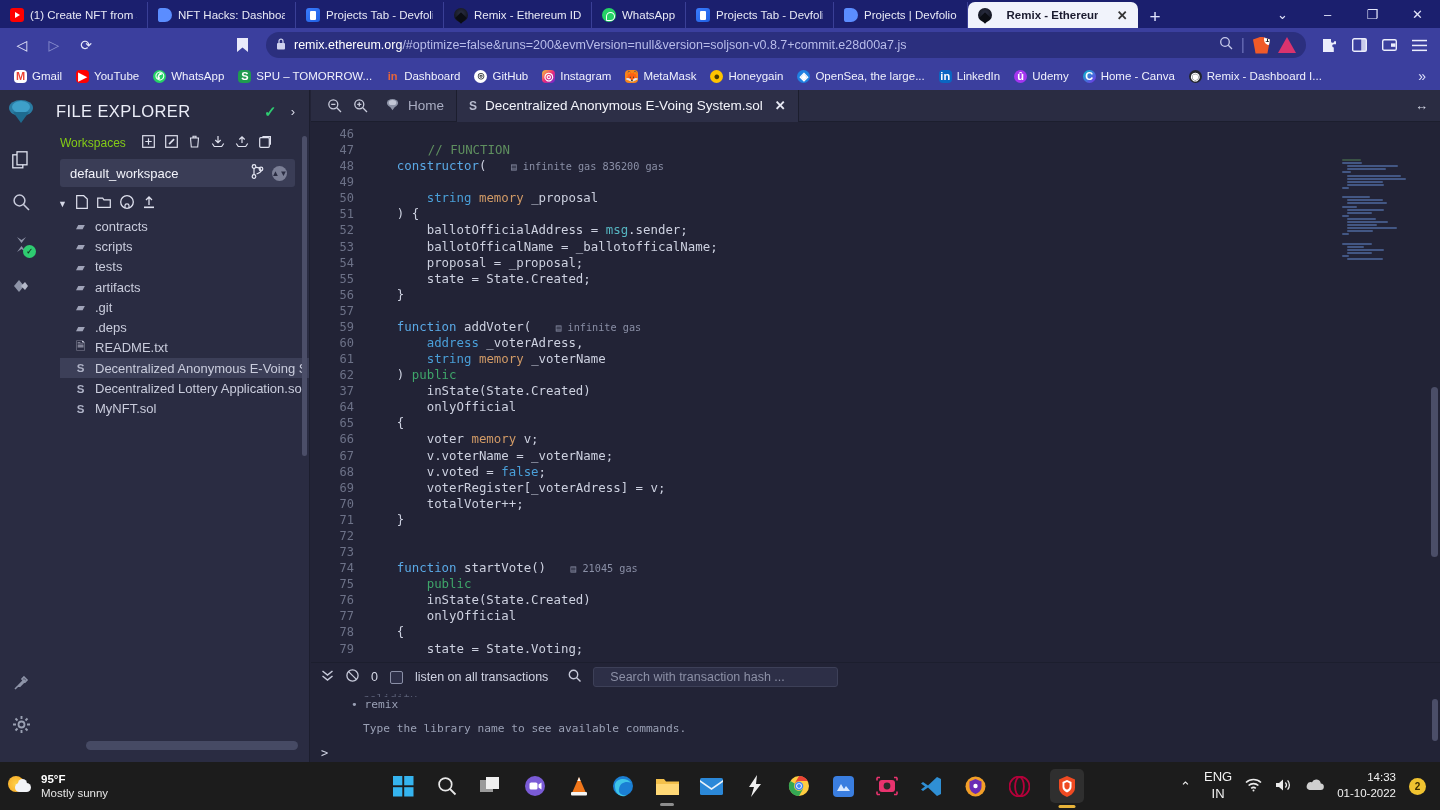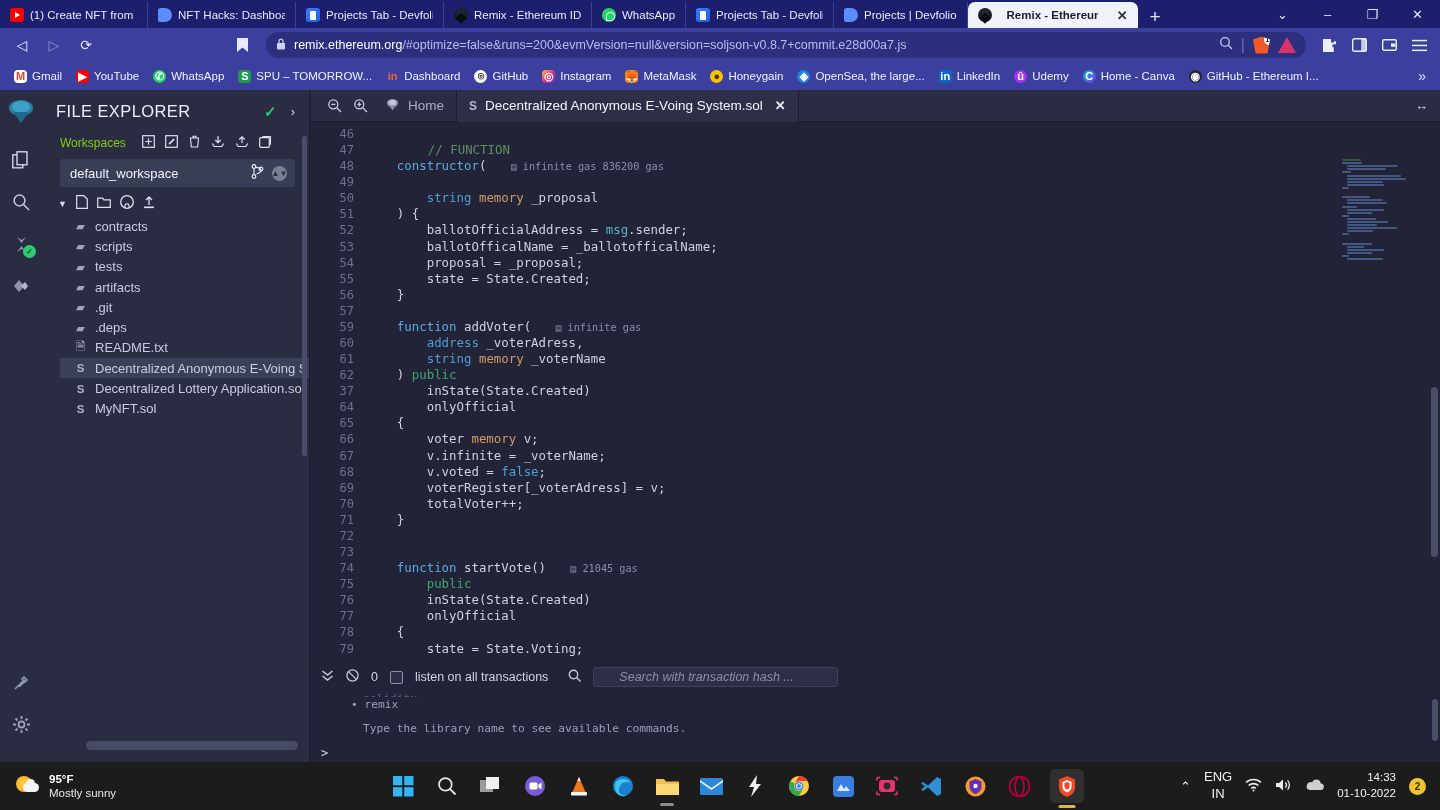--- a/index.html
+++ b/index.html
@@ -185,35 +185,35 @@
   .terminal { position: absolute; left: 311px; bottom: 0; right: 0; height: 100px;
       background: #222336; border-top: 1px solid #1c1e2e; }
   .term-bar { display: flex; align-items: center; height: 28px; padding: 0 10px; gap: 12px;
       color: #c7cada; font-size: 12.5px; }
   .term-ic { font-size: 13px; color: #c7cada; }
   .term-count { font-size: 12.5px; color: #d6d9e7; }
   .term-check { width: 13px; height: 13px; border: 1.5px solid #8a8fa6; border-radius: 2px;
       background: #2d2f47; }
   .term-label { font-size: 12.5px; color: #cfd2e2; }
   .term-search { width: 245px; height: 20px; background: #2d2f47; border: 1px solid #3d4058;
-      border-radius: 3px; color: #8c90a6; font-size: 12.5px; padding: 0 25px;
-      display: flex; align-items: center; font-style: italic; }
+      border-radius: 3px; color: #8c90a6; font-size: 12.5px; padding: 0 16px;
+      display: flex; align-items: center; }
   .term-body { font-family: "DejaVu Sans Mono", "Liberation Mono", monospace;
       font-size: 11.2px; color: #9aa0b5; padding: 0 10px; line-height: 15px; }
   .term-body .bullet { padding-left: 30px; }
   .term-body .clipped { padding-left: 42px; color: #5a5f76; height: 6px; overflow: hidden; }
   .term-prompt { color: #cfd2e2; padding: 10px 0 0 10px; font-size: 12px;
       font-family: "DejaVu Sans Mono", monospace; }
   .term-vscroll { position: absolute; right: 2px; top: 36px; width: 6px; height: 42px;
       background: #4b4e68; border-radius: 3px; }
 
   
   .taskbar { position: absolute; left: 0; bottom: 0; width: 1440px; height: 48px;
       background: #1c1c1c; display: flex; align-items: center; }
-  .weather { display: flex; align-items: center; gap: 9px; padding-left: 16px; width: 390px; }
+  .weather { display: flex; align-items: center; gap: 9px; padding-left: 8px; width: 390px; }
   .weather-ic { width: 24px; height: 22px; position: relative; }
   .sun { position: absolute; left: 0; top: 1px; width: 16px; height: 16px;
       background: radial-gradient(circle,#ffd24a,#f5a623); border-radius: 50%; }
   .cloud { position: absolute; left: 7px; top: 8px; width: 16px; height: 9px;
       background: #f2f4f8; border-radius: 8px; }
   .cloud::before { content:""; position:absolute; left:3px; top:-4px; width:9px;height:9px;
       background:#f2f4f8; border-radius:50%; }
   .weather-text { line-height: 1.25; }
   .weather-temp { font-size: 11.5px; color: #fff; font-weight: bold; }
   .weather-desc { font-size: 11.5px; color: #e6e6e6; }
@@ -393,21 +393,21 @@
     <div class="bm">
         <span class="bmi sq" style="background:#a435f0;border-radius:50%">û</span>
         <span>Udemy</span>
       </div>
     <div class="bm">
         <span class="bmi sq" style="background:linear-gradient(135deg,#00c4cc,#7d2ae8);border-radius:50%">C</span>
         <span>Home - Canva</span>
       </div>
     <div class="bm">
         <span class="bmi sq" style="background:#23252f;border-radius:50%">◉</span>
-        <span>GitHub - Ethereum I...</span>
+        <span>Remix - Dashboard I...</span>
       </div>
     <div class="bm-overflow">»</div>
   </div>
 
   <div class="remix">
 
     <div class="remix-iconbar">
       <div class="logo-remix">
         <svg width="32" height="32" viewBox="0 0 32 32">
           <ellipse cx="16" cy="12" rx="12" ry="8" fill="#2a7ca3"></ellipse>
@@ -639,21 +639,21 @@
             <div class="cl"><span class="ln">56</span><span><span class="code">    }</span></span></div>
             <div class="cl"><span class="ln">57</span><span></span></div>
             <div class="cl"><span class="ln">59</span><span><span class="code">    </span><span class="fn">function</span><span class="code"> addVoter(</span><span class="gas">    <span class="gas-ic">▤</span> infinite gas</span></span></div>
             <div class="cl"><span class="ln">60</span><span><span class="code">        </span><span class="kw">address</span><span class="code"> _voterAdress,</span></span></div>
             <div class="cl"><span class="ln">61</span><span><span class="code">        </span><span class="kw">string</span><span class="code"> </span><span class="kw3">memory</span><span class="code"> _voterName</span></span></div>
             <div class="cl"><span class="ln">62</span><span><span class="code">    ) </span><span class="kw2">public</span></span></div>
             <div class="cl"><span class="ln">37</span><span><span class="code">        inState(State.Created)</span></span></div>
             <div class="cl"><span class="ln">64</span><span><span class="code">        onlyOfficial</span></span></div>
             <div class="cl"><span class="ln">65</span><span><span class="code">    {</span></span></div>
             <div class="cl"><span class="ln">66</span><span><span class="code">        voter </span><span class="kw3">memory</span><span class="code"> v;</span></span></div>
-            <div class="cl"><span class="ln">67</span><span><span class="code">        v.infinite = _voterName;</span></span></div>
+            <div class="cl"><span class="ln">67</span><span><span class="code">        v.voterName = _voterName;</span></span></div>
             <div class="cl"><span class="ln">68</span><span><span class="code">        v.voted = </span><span class="kw">false</span><span class="code">;</span></span></div>
             <div class="cl"><span class="ln">69</span><span><span class="code">        voterRegister[_voterAdress] = v;</span></span></div>
             <div class="cl"><span class="ln">70</span><span><span class="code">        totalVoter++;</span></span></div>
             <div class="cl"><span class="ln">71</span><span><span class="code">    }</span></span></div>
             <div class="cl"><span class="ln">72</span><span></span></div>
             <div class="cl"><span class="ln">73</span><span></span></div>
             <div class="cl"><span class="ln">74</span><span><span class="code">    </span><span class="fn">function</span><span class="code"> startVote()</span><span class="gas">    <span class="gas-ic">▤</span> 21045 gas</span></span></div>
             <div class="cl"><span class="ln">75</span><span><span class="code">        </span><span class="kw2">public</span></span></div>
             <div class="cl"><span class="ln">76</span><span><span class="code">        inState(State.Created)</span></span></div>
             <div class="cl"><span class="ln">77</span><span><span class="code">        onlyOfficial</span></span></div>

